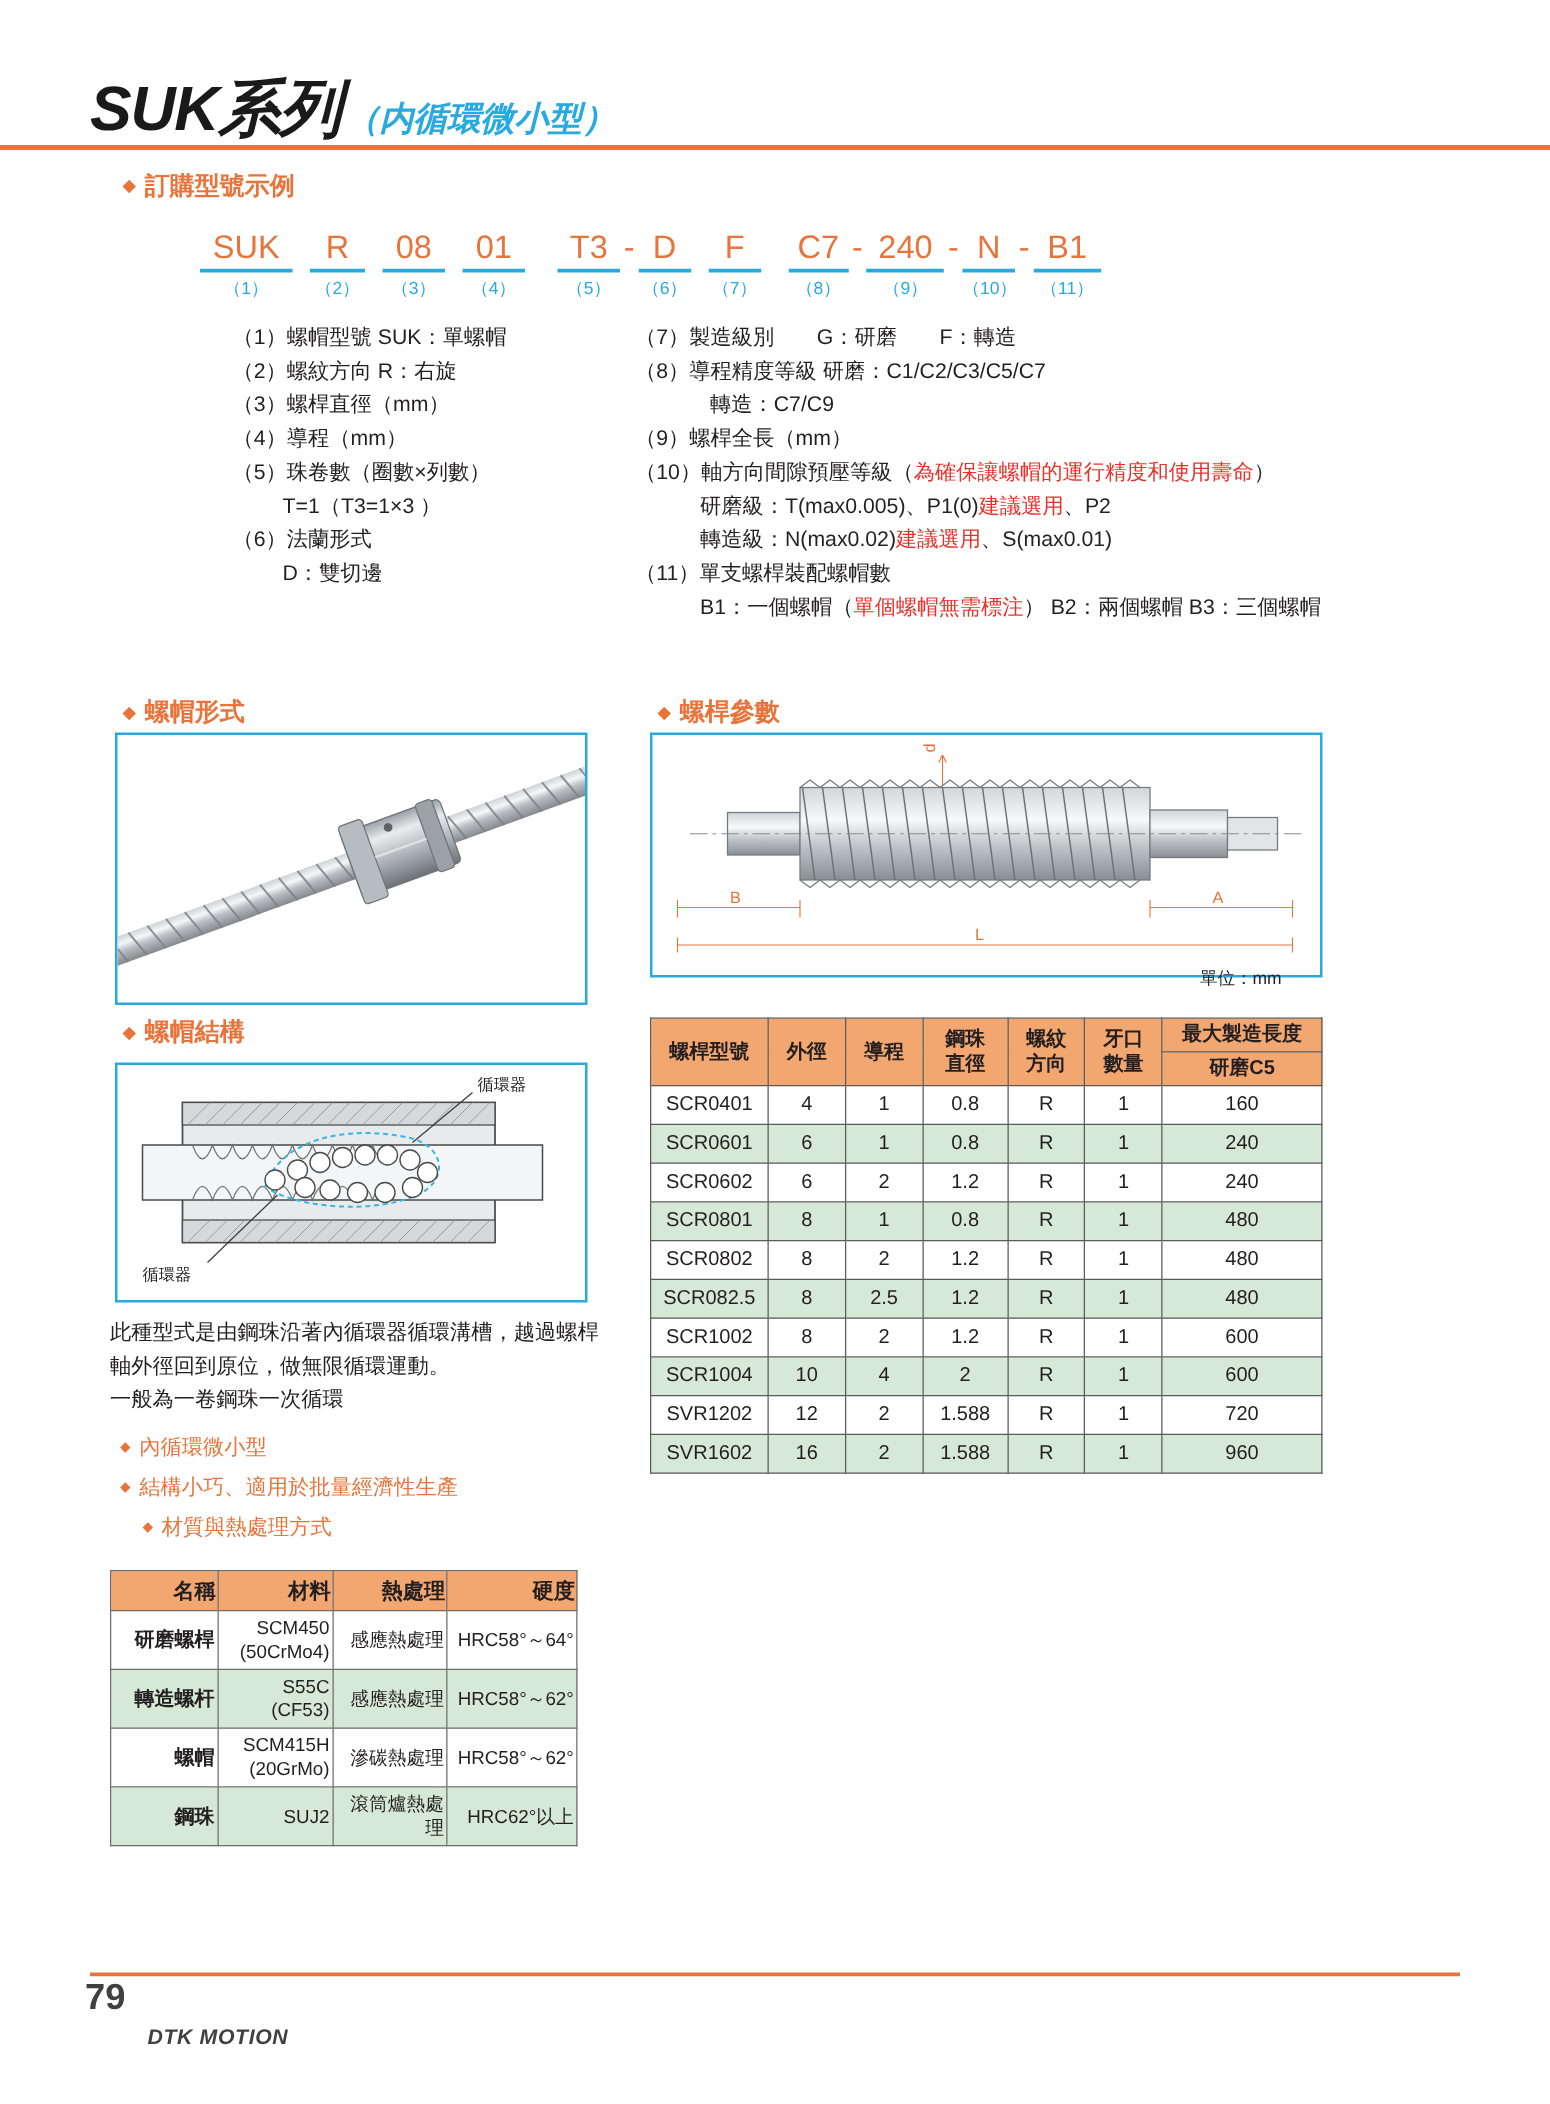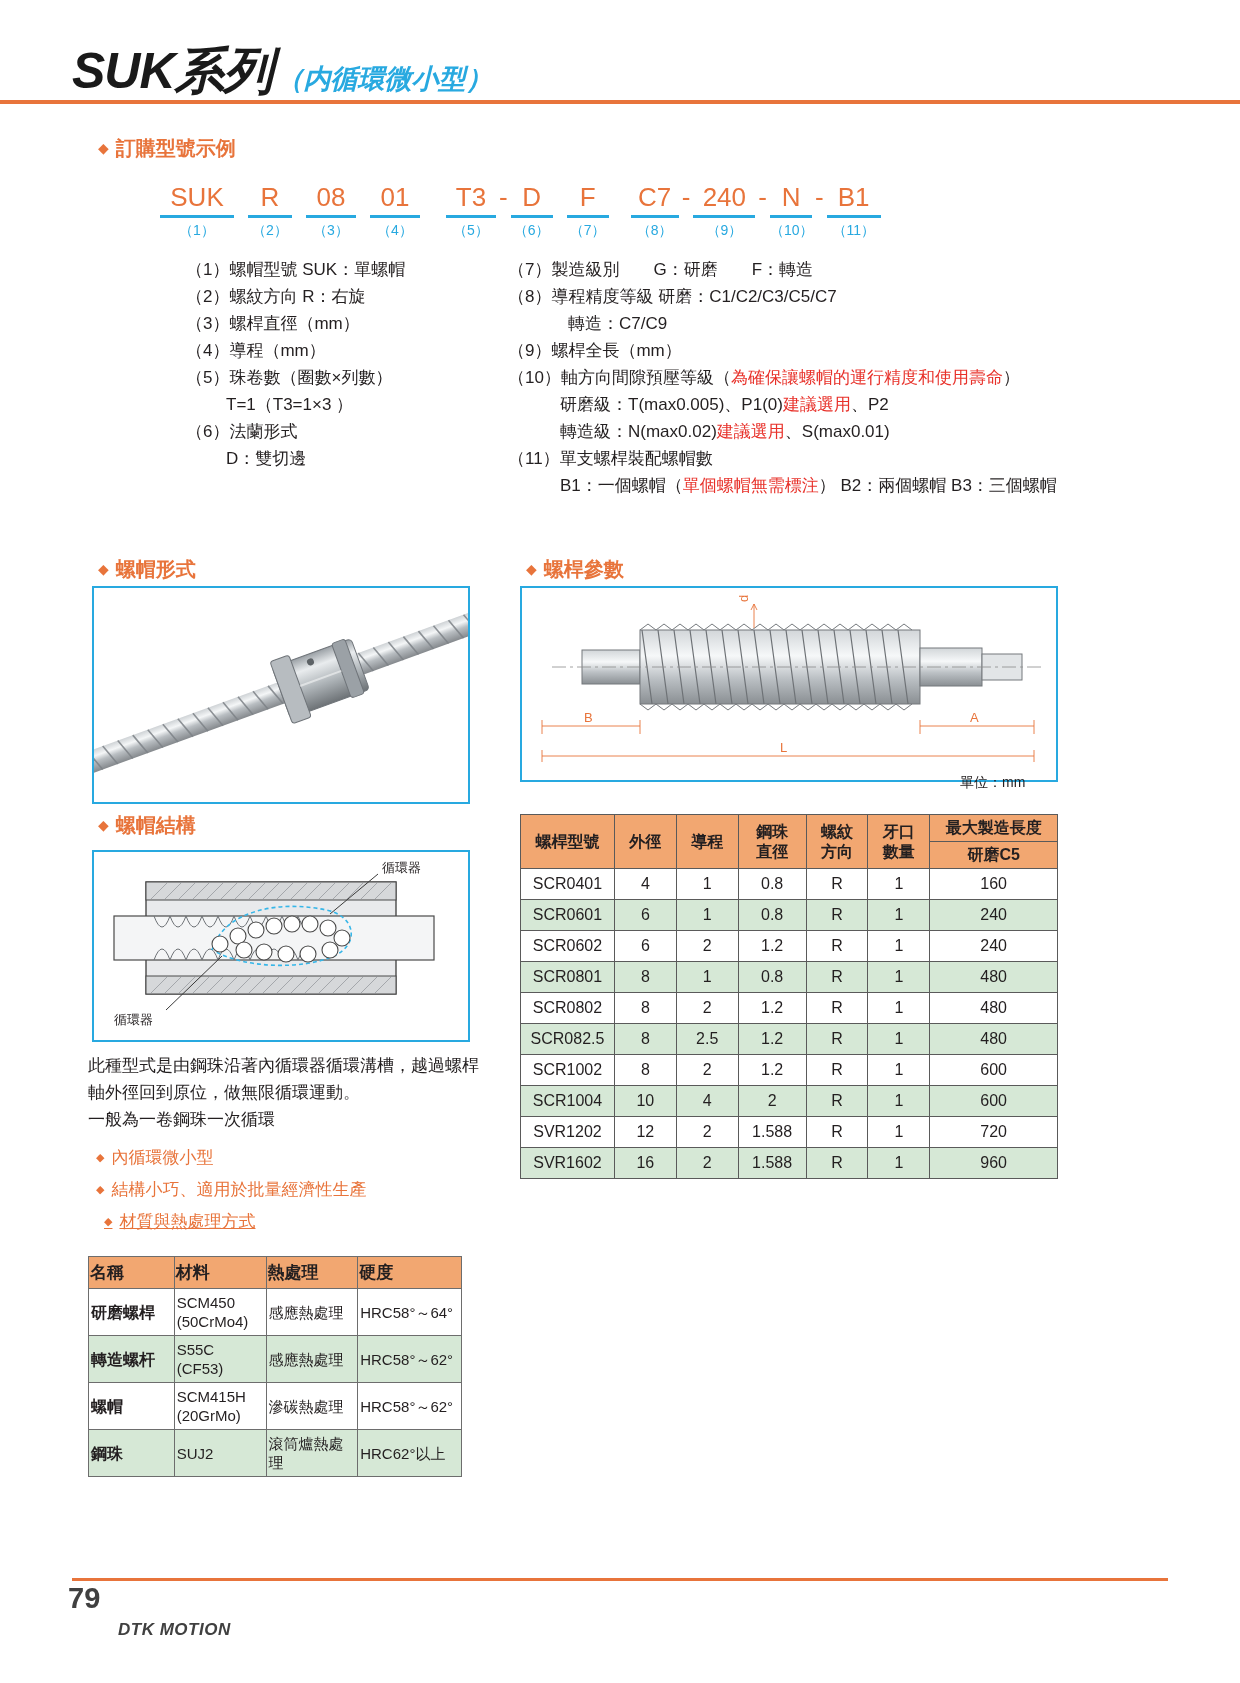--- a/index.html
+++ b/index.html
@@ -6,21 +6,21 @@
   html, body { margin:0; padding:0; }
   body {
     width:1240px; height:1683px;
     background:#ffffff;
     font-family:"Liberation Sans", "DejaVu Sans", sans-serif;
     color:#231f20;
     position:relative;
     overflow:hidden;
   }
   
-  .header { position:absolute; left:0; top:0; width:1240px; height:108px; }
+  .header { position:absolute; left:0; top:16px; width:1240px; height:108px; }
   .title-wrap { position:absolute; left:72px; top:38px; white-space:nowrap; }
   .title-main {
     font-size:50px; font-weight:bold; font-style:italic;
     letter-spacing:-1px; color:#1a1a1a;
     font-family:"Liberation Sans","DejaVu Sans",sans-serif;
   }
   .title-sub {
     font-size:27px; font-weight:bold; font-style:italic;
     color:#28a9e0; margin-left:4px;
     font-family:"Liberation Sans","DejaVu Sans",sans-serif;
@@ -97,21 +97,21 @@
   .spec-table tbody tr.even td { background:#ffffff; }
   .spec-table tbody tr.odd  td { background:#d6e8d6; }
   .unit-label {
     position:absolute; left:960px; top:774px; font-size:14px; color:#231f20;
   }
 
   .mat-table {
     position:absolute; left:88px; top:1240px; width:374px; font-size:15px;
   }
   .mat-table th, .mat-table td {
-    border:1px solid #6d6d6d; text-align:left; color:#231f20;
+    border:1px solid #6d6d6d; text-align:right; color:#231f20;
   }
   .mat-table thead th {
     background:#f2a771; font-weight:bold; font-size:17px; height:32px;
   }
   .mat-table tbody td { height:47px; padding:2px 2px; font-size:15px; line-height:19px; }
   .mat-table tbody td.name { font-weight:bold; font-size:16px; }
   .mat-table tbody tr.even td { background:#ffffff; }
   .mat-table tbody tr.odd  td { background:#d6e8d6; }
 
   
@@ -534,21 +534,21 @@
   <div class="dl">軸外徑回到原位，做無限循環運動。</div>
   <div class="dl">一般為一卷鋼珠一次循環</div>
 </div>
 
 <div class="bullet-small" style="left:96px; top:1146px;">
   <span class="dia">◆</span><span>內循環微小型</span>
 </div>
 <div class="bullet-small" style="left:96px; top:1178px;">
   <span class="dia">◆</span><span>結構小巧、適用於批量經濟性生產</span>
 </div>
-<div class="bullet-small" style="left:104px; top:1210px;text-decoration:underline;">
+<div class="bullet-small" style="left:114px; top:1210px;">
   <span class="dia">◆</span><span>材質與熱處理方式</span>
 </div>
 
 <table class="mat-table">
   <thead>
     <tr>
       <th style="width:86px;">名稱</th>
       <th style="width:92px;">材料</th>
       <th style="width:92px;">熱處理</th>
       <th style="width:104px;">硬度</th>

